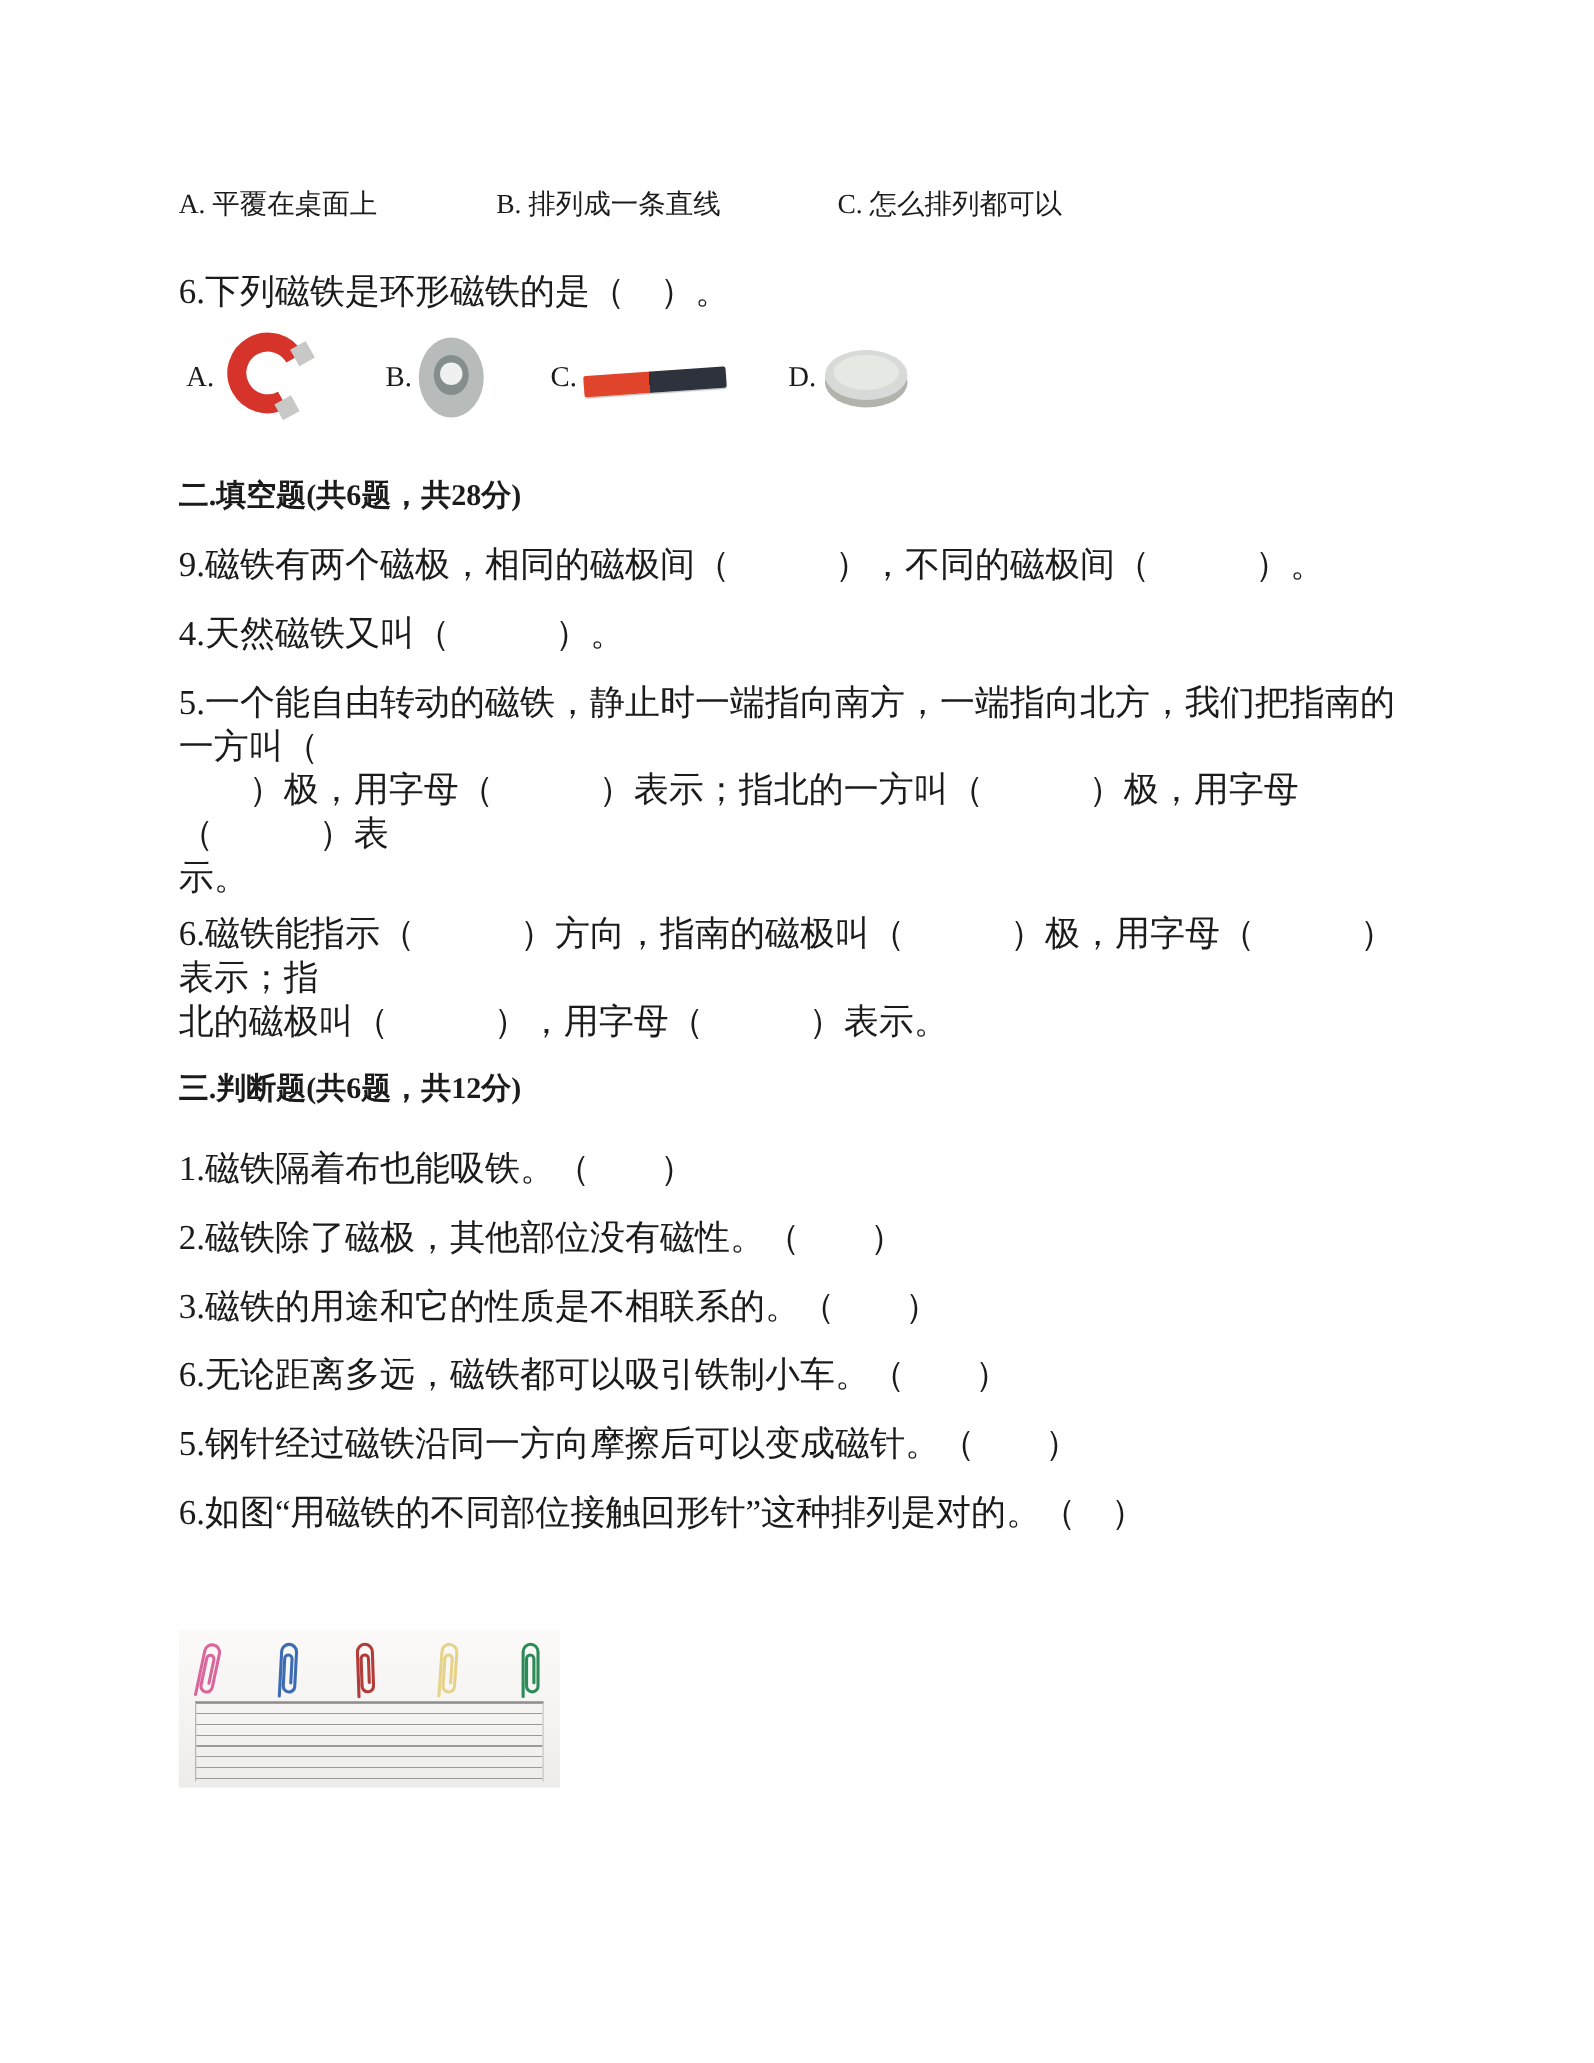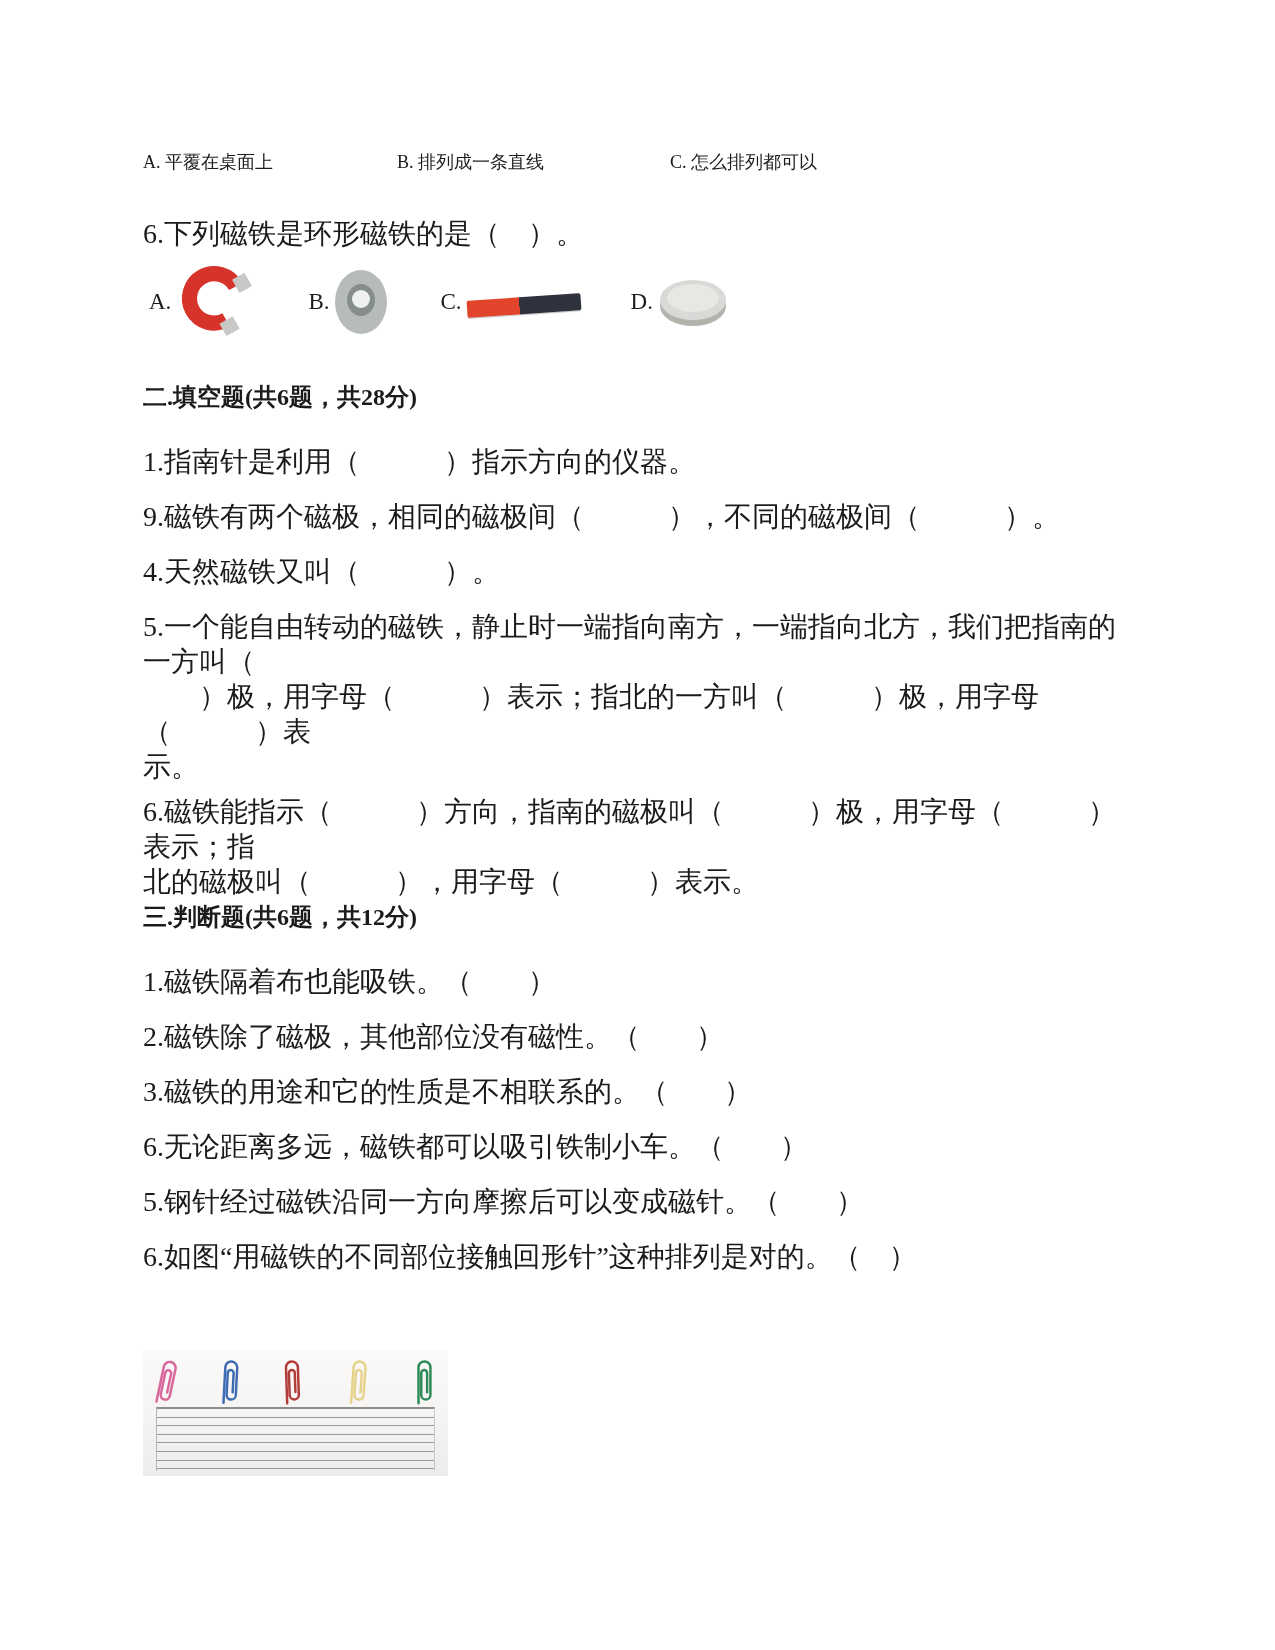--- a/index.html
+++ b/index.html
@@ -7,25 +7,25 @@
     position:relative;
     width:1275px;height:1650px;
     background:#ffffff;
     font-family:"Liberation Serif","DejaVu Serif",serif;
     color:#1b1b1b;
     overflow:hidden;
   }
   .content{position:absolute;left:143px;top:145px;width:1000px;}
   .item{margin:0;font-size:28px;line-height:35px;white-space:pre-line;}
   .section-heading{margin:0;font-size:24px;line-height:36px;font-weight:bold;white-space:pre-line;}
-  .mt12{margin-top:12px}.mt10{margin-top:10px}.mt18{}.mt20{margin-top:20px}
+  .mt12{margin-top:12px}.mt10{margin-top:10px}.mt18{margin-top:18px}.mt20{margin-top:20px}
   .mt29{margin-top:29px}.mt36{margin-top:36px}.mt38{margin-top:38px}.mt76{margin-top:76px}
 
   
-  .q-options{display:flex;margin:0;font-size:18px;line-height:35px;}
+  .q-options{display:flex;margin:0;font-size:22px;line-height:35px;}
   .q-options .opt1{width:254px}
   .q-options .opt2{width:273px}
 
   
   .magnet-row{display:flex;align-items:center;height:78px;}
   .m-opt{display:flex;align-items:center;}
   .m-label{font-size:23px;margin-right:5px;}
   .m-a{margin-left:6px}.m-b{margin-left:44px}.m-c{margin-left:52px}.m-d{margin-left:50px}
   .horseshoe-svg{width:88px;height:76px;transform:rotate(16deg);}
   .ring-svg{width:54px;height:66px;}
@@ -97,21 +97,20 @@
         <span class="m-label">D.</span>
         <svg class="disc-svg" viewBox="0 0 70 52">
           <ellipse cx="35" cy="30" rx="33" ry="20" fill="var(--disc-dark)"></ellipse>
           <ellipse cx="35" cy="24" rx="33" ry="20" fill="var(--disc-light)"></ellipse>
           <ellipse cx="35" cy="22" rx="26" ry="14" fill="var(--disc-highlight)"></ellipse>
         </svg>
       </div>
     </div>
 
     <h2 class="section-heading mt38">二.填空题(共6题，共28分)</h2>
-    <p class="item mt29">1.指南针是利用（　　　）指示方向的仪器。</p>
     <p class="item mt20">9.磁铁有两个磁极，相同的磁极间（　　　），不同的磁极间（　　　）。</p>
     <p class="item mt20">4.天然磁铁又叫（　　　）。</p>
     <p class="item mt20">5.一个能自由转动的磁铁，静止时一端指向南方，一端指向北方，我们把指南的一方叫（
 　　）极，用字母（　　　）表示；指北的一方叫（　　　）极，用字母（　　　）表
 示。</p>
     <p class="item mt10">6.磁铁能指示（　　　）方向，指南的磁极叫（　　　）极，用字母（　　　）表示；指
 北的磁极叫（　　　），用字母（　　　）表示。</p>
 
     <h2 class="section-heading mt18">三.判断题(共6题，共12分)</h2>
     <p class="item mt29">1.磁铁隔着布也能吸铁。（　　）</p>

